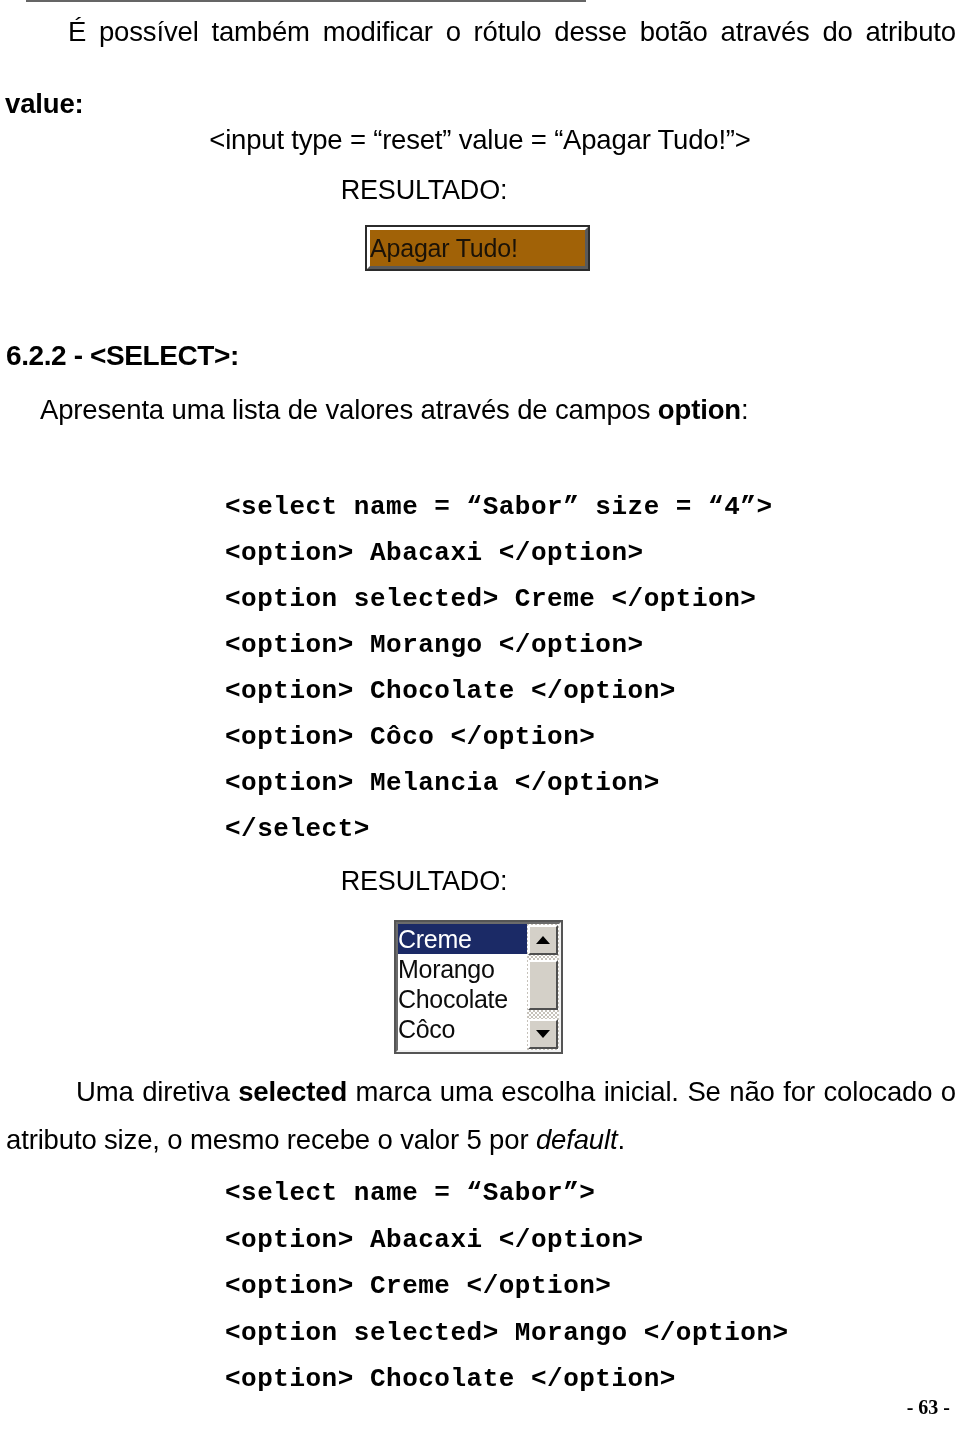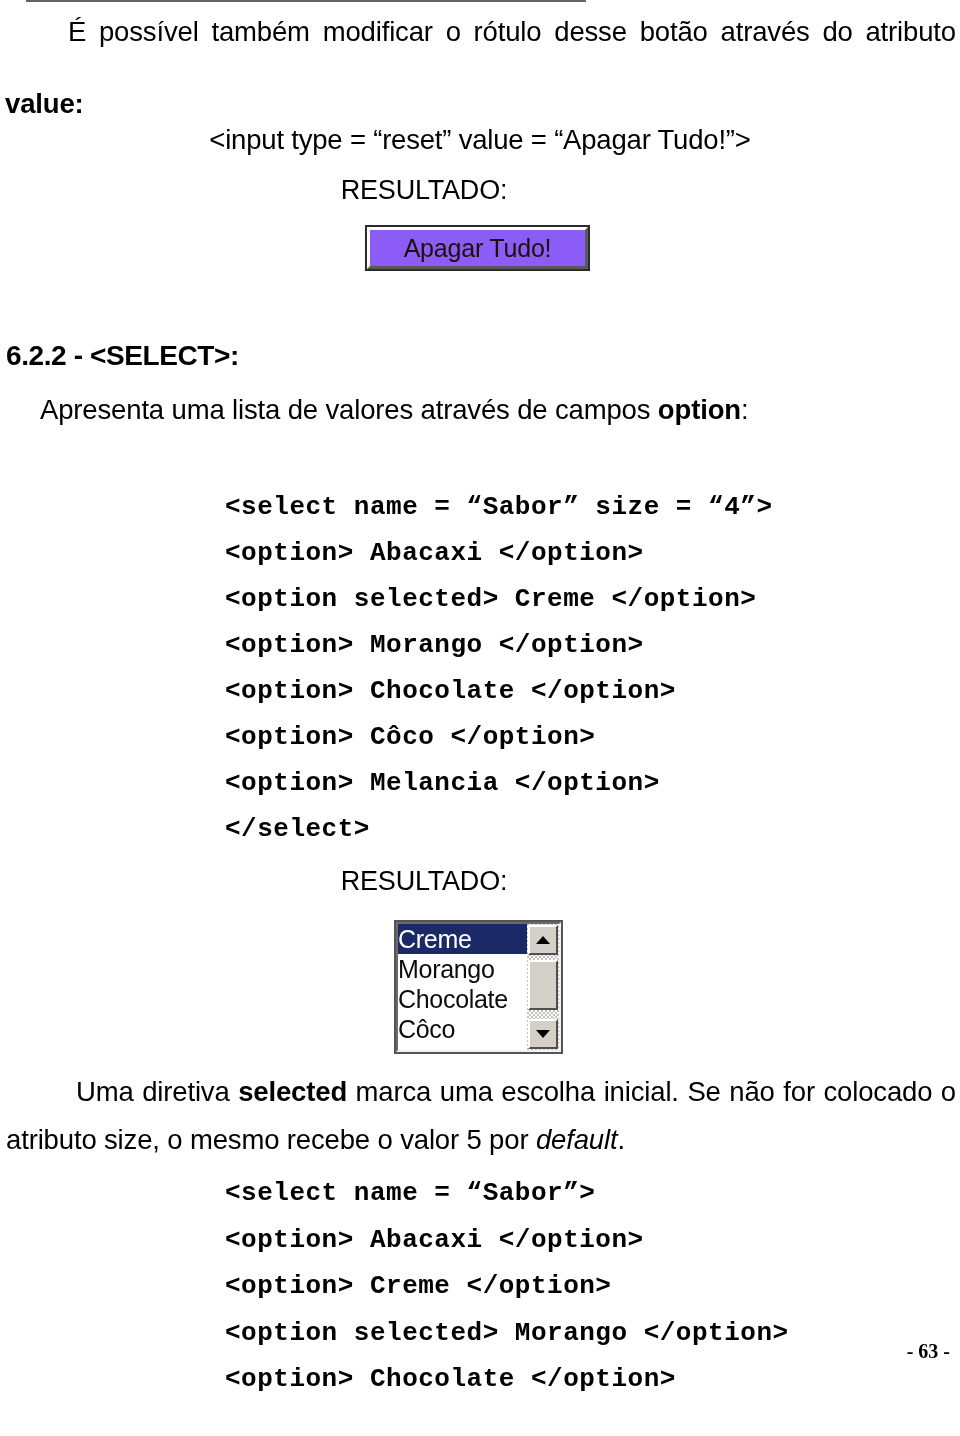--- a/index.html
+++ b/index.html
@@ -82,30 +82,29 @@
     font-size: 27.5px;
     color: #000;
     letter-spacing: -0.2px;
     white-space: pre;
   }
 
   
   .win-button {
     position: absolute;
     box-sizing: border-box;
-    background: #8b5cf6;
+    background: #a16207;
     border-top: 3px solid #ffffff;
     border-left: 3px solid #ffffff;
     border-right: 3px solid #5a5a5a;
     border-bottom: 3px solid #5a5a5a;
     outline: 2px solid #2b2b2b;
     outline-offset: 0px;
     display: flex;
     align-items: center;
-    justify-content: center;
     font-family: "Liberation Sans", sans-serif;
     font-size: 25px;
     color: #1a1208;
     letter-spacing: -0.2px;
     cursor: default;
   }
   .win-button .btn-label { display: block; }
 
   
   .win-listbox {
@@ -274,15 +273,15 @@
   <div class="prose" style="left:6px; top:1126px; width:920px;">
     <span>atributo size, o mesmo recebe o valor 5 por </span><i>default</i><span>.</span>
   </div>
 
   <div class="code-line" style="left:225px; top:1178px;">&lt;select name = “Sabor”&gt;</div>
   <div class="code-line" style="left:225px; top:1225px;">&lt;option&gt; Abacaxi &lt;/option&gt;</div>
   <div class="code-line" style="left:225px; top:1271px;">&lt;option&gt; Creme &lt;/option&gt;</div>
   <div class="code-line" style="left:225px; top:1318px;">&lt;option selected&gt; Morango &lt;/option&gt;</div>
   <div class="code-line" style="left:225px; top:1364px;">&lt;option&gt; Chocolate &lt;/option&gt;</div>
 
-  <div class="page-number" style="top:1340px;">- 63 -</div>
+  <div class="page-number" style="top:1396px;">- 63 -</div>
 
 </div>
 
 </body></html>

